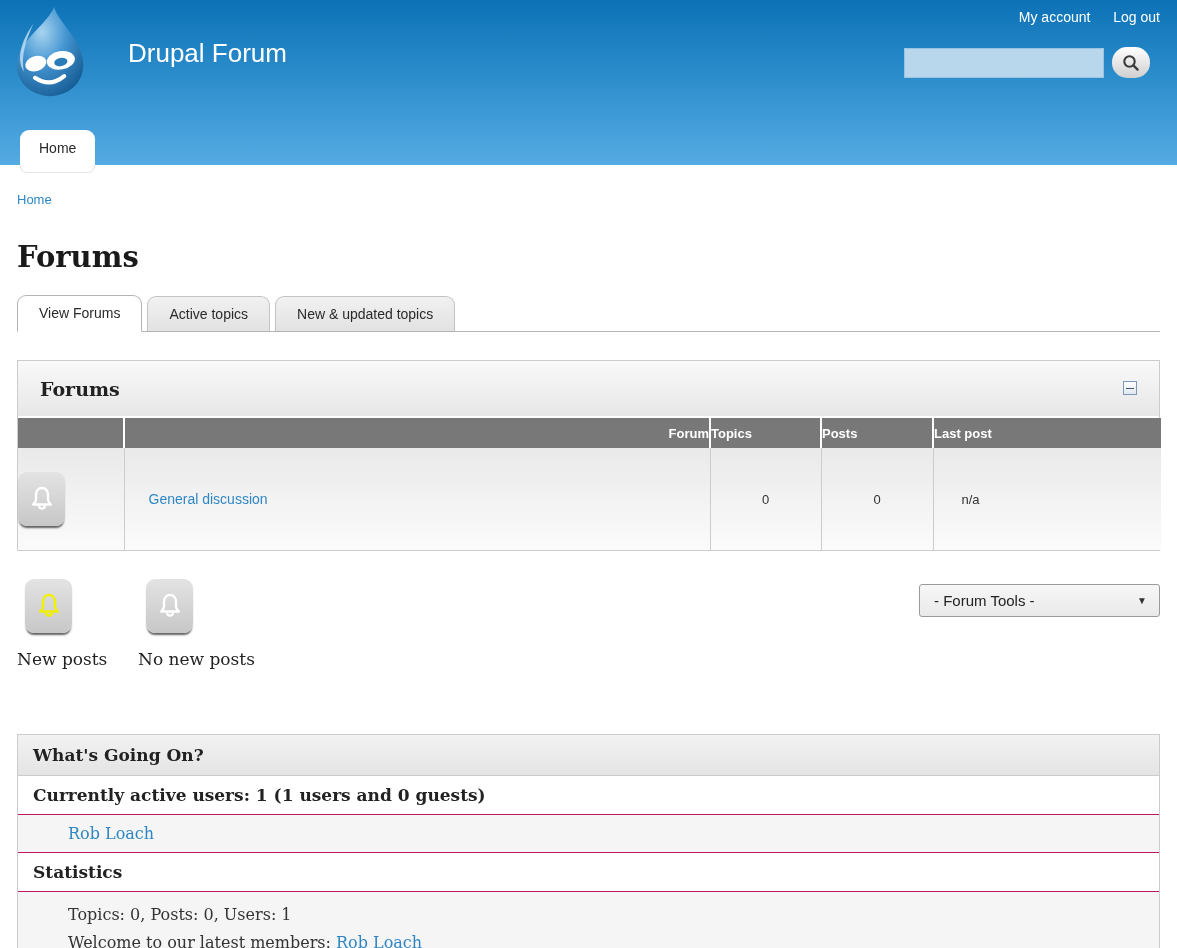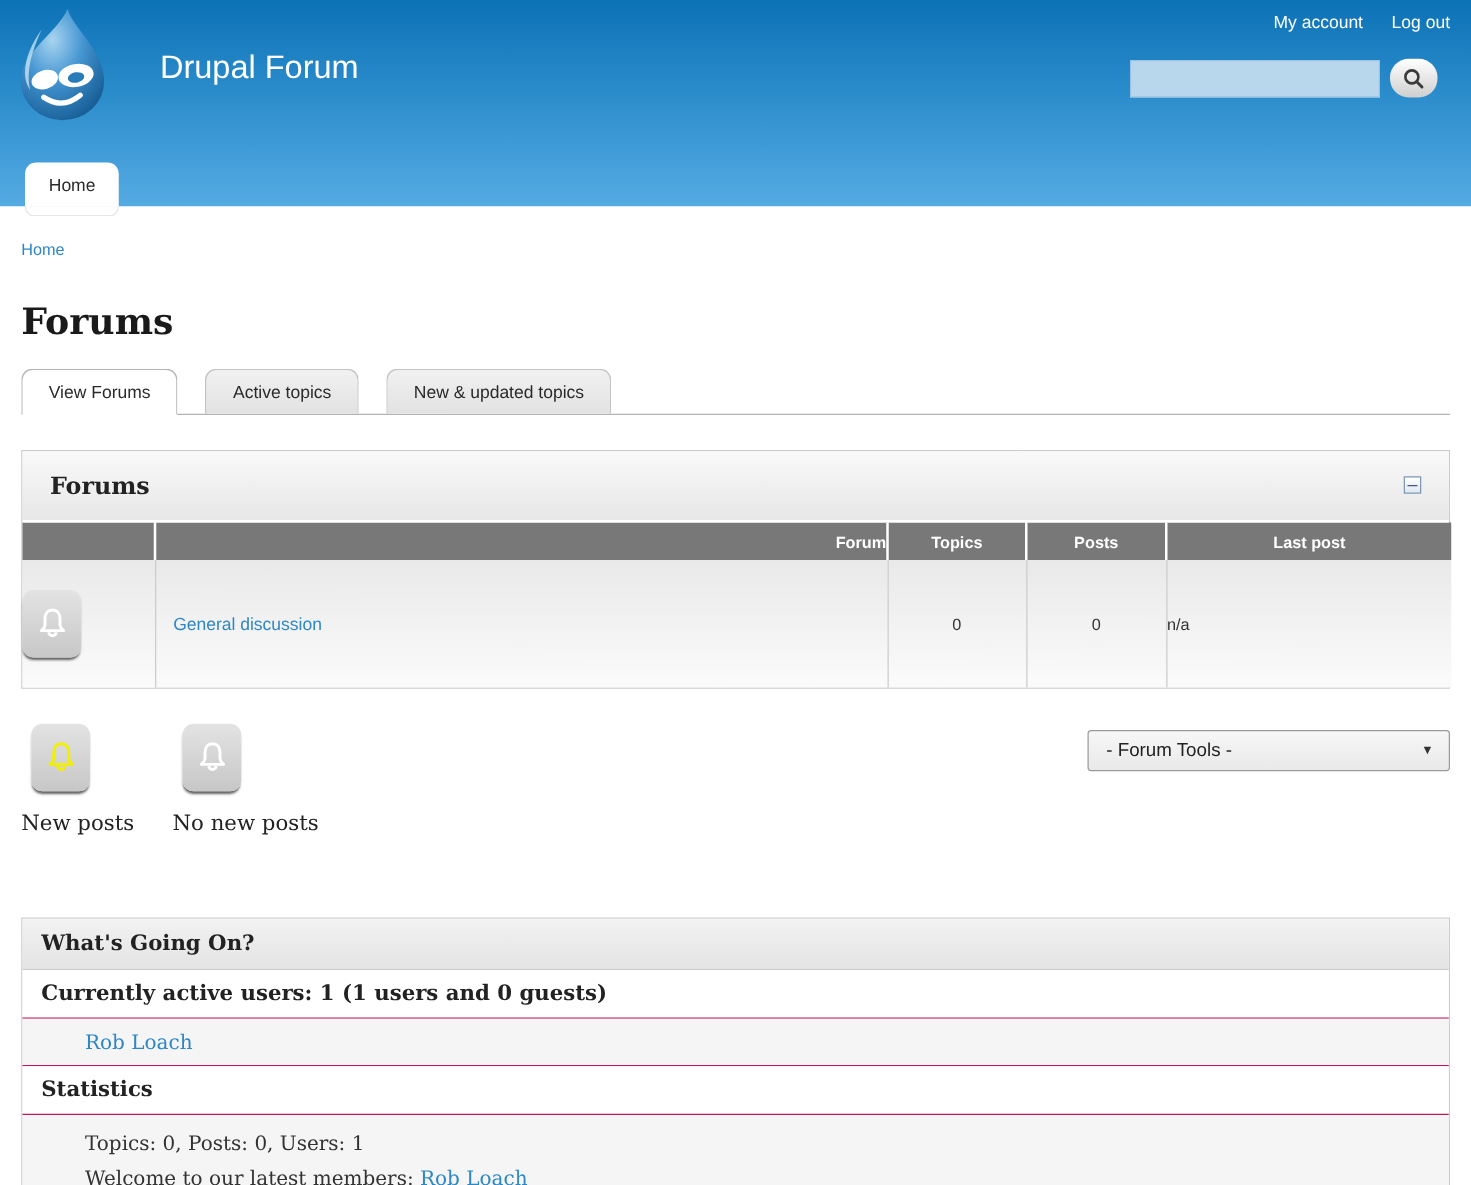--- a/index.html
+++ b/index.html
@@ -50,23 +50,23 @@
     background:#fff; border:1px solid #e6e6e6; border-top:none;
     border-radius:0 0 7px 7px;
   }
 
   
   .main { padding:0 17px; }
   .breadcrumb { margin-top:27px; font-family:"Liberation Sans", sans-serif; font-size:13px; }
   .page-title { margin-top:33px; font-size:29px; font-weight:bold; color:#1a1a1a; }
 
   .tabs {
-    margin-top:21px; display:flex; gap:22px;
+    margin-top:21px; display:flex; gap:5px;
     border-bottom:1px solid #b4b4b4;
-    font-family:"Liberation Sans", sans-serif; font-size:14px;
+    font-family:"Liberation Sans", sans-serif; font-size:14px;align-items:center;
   }
   .tab {
     padding:9px 21px; border:1px solid #c3c3c3; border-bottom:none;
     border-radius:9px 9px 0 0; background:linear-gradient(#f1f1f1,#e2e2e2);
     color:#2a2a2a; cursor:pointer;
   }
   .tab.active {
     background:#fff; border:1px solid #b4b4b4; border-bottom:1px solid #fff;
     margin-bottom:-1px; padding-bottom:10px;
   }
@@ -87,50 +87,50 @@
 
   table.forum-table { width:100%; border-collapse:collapse; table-layout:fixed;
     font-family:"Liberation Sans", sans-serif; font-size:13px; }
   .forum-table col.c-icon { width:106px; }
   .forum-table col.c-forum { width:586px; }
   .forum-table col.c-topics { width:111px; }
   .forum-table col.c-posts { width:112px; }
   .forum-table col.c-last { width:228px; }
   .forum-table thead th {
     background:#787878; color:#fff; font-weight:bold; height:30px;
-    border-left:2px solid #ffffff; text-align:center;
+    border-left:2px solid #ffffff; text-align:left;
   }
   .forum-table thead th:first-child { border-left:none; }
   .forum-table thead th.th-forum { text-align:right; padding-left:14px; }
   .forum-table tbody td {
     height:102px; background:linear-gradient(#e9e9e9,#fbfbfb);
     border-left:1px solid #cccccc; vertical-align:middle;
   }
   .forum-table tbody td:first-child { border-left:none; text-align:center; }
-  .forum-table td.td-forum { padding-left:14px; font-size:14px; }
+  .forum-table td.td-forum { padding-left:24px; font-size:14px; }
   .forum-table td.td-num { text-align:center; color:#333; }
-  .forum-table td.td-last { padding-left:0; color:#333; }
+  .forum-table td.td-last { padding-left:28px; color:#333; }
 
   
   .tile {
     display:inline-block; width:47px; height:54px; border-radius:9px;
     background:linear-gradient(#e3e3e3,#c7c7c7);
     box-shadow:0 3px 2px -1px rgba(45,45,45,0.75);
     display:flex; align-items:center; justify-content:center;
   }
 
   
   .legend-row { position:relative; margin-top:28px; height:110px; }
   .legend-item { position:absolute; top:0; }
   .legend-item .tile { margin-left:8px; }
   .legend-item.first { left:0; }
   .legend-item.second { left:121px; }
   .legend-label { margin-top:16px; font-size:17px; color:#222; white-space:nowrap; }
   .forum-tools {
-    position:absolute; right:0; top:5px; width:290px; height:33px;
+    position:absolute; right:0; top:5px; width:241px; height:33px;
     border:1px solid #9a9a9a; border-radius:3px;
     background:linear-gradient(#f7f7f7,#e9e9e9);
     display:flex; align-items:center; justify-content:space-between;
     padding:0 12px 0 14px; cursor:pointer;
     font-family:"Liberation Sans", sans-serif; font-size:15px; color:#222;
   }
   .forum-tools .arrow { font-size:10px; color:#333; }
 
   
   .wgo { border:1px solid #cccccc; margin-top:45px; font-size:16px; }

